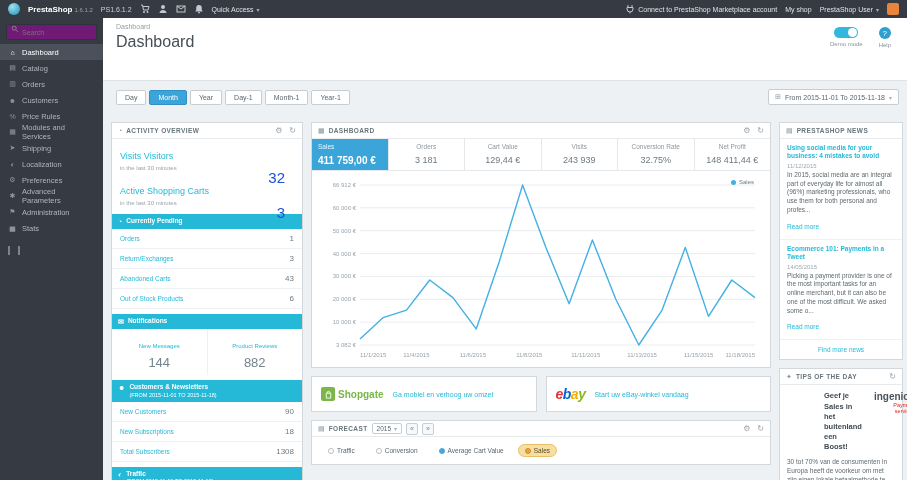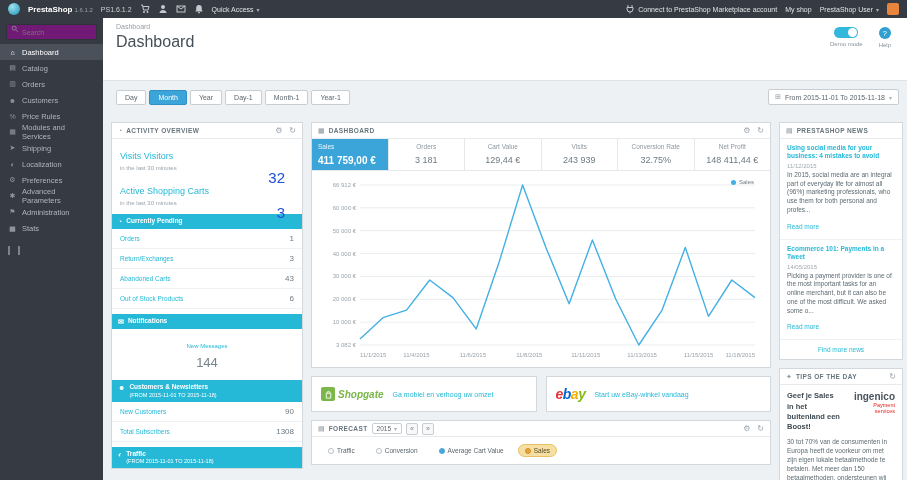--- a/index.html
+++ b/index.html
@@ -91,21 +91,21 @@
   .chart-box{position:relative;padding:4px 8px 2px;}
   .chart-legend{position:absolute;top:8px;right:16px;display:flex;align-items:center;gap:3px;font-size:6px;color:#6d7a82;cursor:pointer;}
   .chart-legend .dot{width:5px;height:5px;border-radius:50%;background:#43b0e4;}
 
   
   .promo-row{display:flex;gap:9px;margin-bottom:8px;}
   .pcard{flex:1;background:#fff;border:1px solid #d2d8db;height:36px;display:flex;align-items:center;gap:9px;padding:0 9px;box-sizing:border-box;}
   .sg-logo{display:flex;align-items:center;gap:3px;}
   .sg-icon{width:14px;height:14px;background:#7ab648;border-radius:2px;color:#fff;display:flex;align-items:center;justify-content:center;}
   .sg-icon svg{width:9px;height:9px;}
-  .sg-text{color:#7ab648;font-weight:bold;font-size:10px;font-style:italic;}
+  .sg-text{color:#7ab648;font-weight:bold;font-size:10px;}
   .ebay-logo{font-weight:bold;font-size:14px;font-style:italic;letter-spacing:-0.5px;}
   .eb0{color:#e53238;} .eb1{color:#0064d2;} .eb2{color:#f5af02;} .eb3{color:#86b817;}
   .pcard a{color:#25b9d7;font-size:7px;text-decoration:none;cursor:pointer;}
 
   
   .year-select{border:1px solid #c8cdd2;font-size:6.5px;padding:1px 4px;color:#5b666d;display:flex;gap:3px;align-items:center;border-radius:2px;background:#fff;cursor:pointer;}
   .nav-btn{border:1px solid #c8cdd2;background:#f7f8f9;font-size:7px;padding:0 3px;color:#7b858c;border-radius:2px;cursor:pointer;line-height:10px;}
   .flegend{display:flex;gap:7px;padding:7px 9px;align-items:center;}
   .fitem{display:flex;align-items:center;gap:3px;font-size:6.5px;color:#5b666d;padding:2px 6px;border-radius:8px;border:1px solid transparent;cursor:pointer;}
   .fdot{width:6px;height:6px;border-radius:50%;border:1px solid #b9c0c5;background:#fff;box-sizing:border-box;}
@@ -113,21 +113,21 @@
   .fitem.active{background:#f6dfa3;border-color:#e8bf62;color:#5a4a22;}
   .fitem.active .fdot{background:#e8a33d;border-color:#d08f2a;}
 
   
   .news-art{padding:5px 7px 6px;border-bottom:1px solid #eef1f3;}
   .ntitle{font-size:6.5px;font-weight:bold;color:#25b9d7;text-decoration:none;display:block;line-height:1.3;cursor:pointer;}
   .ndate{font-size:6px;color:#a0a9ae;margin:2px 0;}
   .nbody{font-size:6.5px;color:#5d6a71;line-height:1.35;}
   .nread{font-size:6.5px;color:#25b9d7;text-decoration:none;display:inline-block;margin-top:2px;cursor:pointer;}
   .nmore{display:block;text-align:center;padding:6px 4px;font-size:6.5px;color:#25b9d7;text-decoration:none;cursor:pointer;}
-  .tips-top{display:flex;justify-content:space-between;padding:6px 7px 2px;gap:12px;}
+  .tips-top{display:flex;justify-content:space-between;padding:6px 7px 2px;gap:12px;margin-left:37px;}
   .tips-head{font-size:7.5px;font-weight:bold;color:#3f4a51;line-height:1.35;width:58px;}
   .ing-logo{text-align:right;}
   .ing-name{font-size:10px;font-weight:bold;color:#4a545c;display:block;line-height:1.1;}
   .ing-sub{font-size:5.5px;color:#e2231a;display:block;}
   .tips-body{padding:3px 7px 8px;font-size:6.5px;color:#5d6a71;line-height:1.4;}
 </style>
 </head>
 <body>
 
 <div class="app">
@@ -324,29 +324,34 @@
               <a>Out of Stock Products</a>
               <span class="v">6</span>
             </div>
 
           <div class="sbar">
             <span class="ph-icon" style="color:#fff">✉</span>
             <span>Notifications</span>
           </div>
           <div class="notif-cols">
             <div class="ncell"><a>New Messages</a><div class="nval">144</div></div>
+            <div class="ncell"><a>Product Reviews</a><div class="nval">882</div></div>
           </div>
 
           <div class="sbar">
             <span class="ph-icon" style="color:#fff">☻</span>
             <span><span>Customers &amp; Newsletters</span><span class="sub2">(FROM 2015-11-01 TO 2015-11-18)</span></span>
           </div>
           <div class="arow">
               <a>New Customers</a>
               <span class="v">90</span>
+            </div>
+          <div class="arow">
+              <a>New Subscriptions</a>
+              <span class="v">18</span>
             </div>
           <div class="arow">
               <a>Total Subscribers</a>
               <span class="v">1308</span>
             </div>
 
           <div class="sbar">
             <span class="ph-icon" style="color:#fff">◐</span>
             <span><span>Traffic</span><span class="sub2">(FROM 2015-11-01 TO 2015-11-18)</span></span>
           </div>

